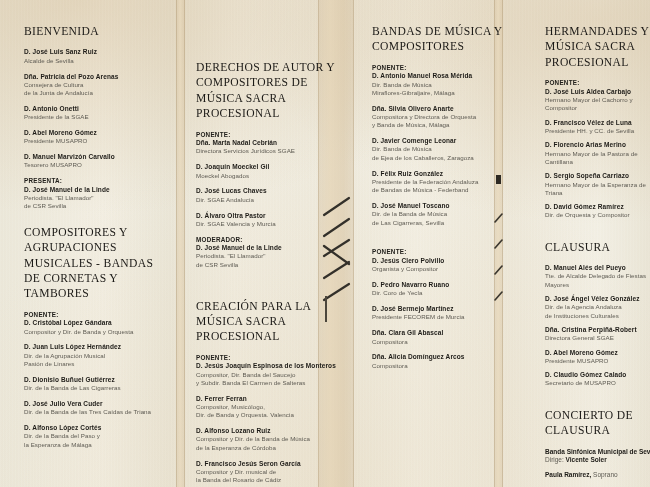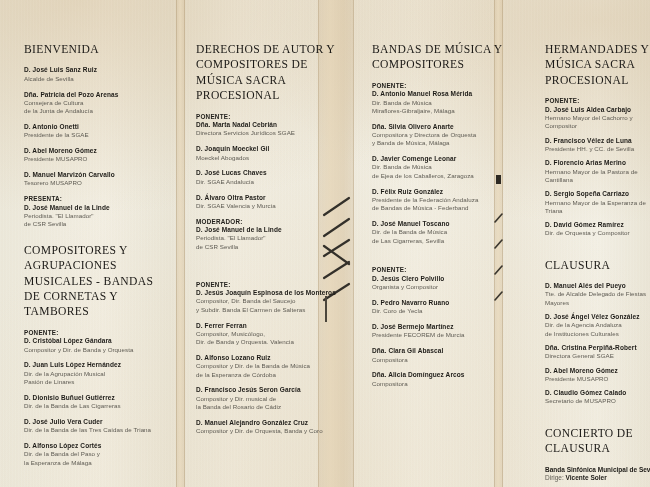--- a/index.html
+++ b/index.html
@@ -44,26 +44,26 @@
   }
   .band .edge{
     position:absolute;top:0;bottom:0;width:1px;background:rgba(170,146,108,.35);
   }
   .band .edge.l{left:0}
   .band .edge.r{right:0}
   .band svg{position:absolute;left:0;top:0;width:100%;height:100%;}
 
   .cols{position:absolute;inset:0;}
   .col{
-    position:absolute;top:18px;bottom:0;
+    position:absolute;top:0;bottom:0;
     box-sizing:border-box;
     padding-top:24px;
   }
   .c1{left:24px;width:140px;}
-  .c2{left:196px;width:150px;}
+  .c2{left:196px;width:150px;margin-top:36px;}
   .c3{left:372px;width:150px;}
   .c4{left:545px;width:118px;}
 
   h2.sect{
     margin:0 0 9px 0;
     font-family:"Liberation Serif", serif;
     font-weight:400;
     font-size:11.6px;
     line-height:1.33;
     letter-spacing:.35px;
@@ -225,20 +225,21 @@
         <p class="desc">Dir. SGAE Valencia y Murcia</p>
       </div>
       <p class="role">MODERADOR:</p>
       <div class="person">
         <p class="name">D. José Manuel de la Linde</p>
         <p class="desc">Periodista. "El Llamador"</p>
         <p class="desc">de CSR Sevilla</p>
       </div>
 
       <div class="spacer-lg"></div>
+      <h2 class="sect">CREACIÓN PARA LA MÚSICA SACRA PROCESIONAL</h2>
       <p class="role">PONENTE:</p>
       <div class="person">
         <p class="name">D. Jesús Joaquín Espinosa de los Monteros</p>
         <p class="desc">Compositor, Dir. Banda del Saucejo</p>
         <p class="desc">y Subdir. Banda El Carmen de Salteras</p>
       </div>
       <div class="person">
         <p class="name">D. Ferrer Ferran</p>
         <p class="desc">Compositor, Musicólogo,</p>
         <p class="desc">Dir. de Banda y Orquesta. Valencia</p>

